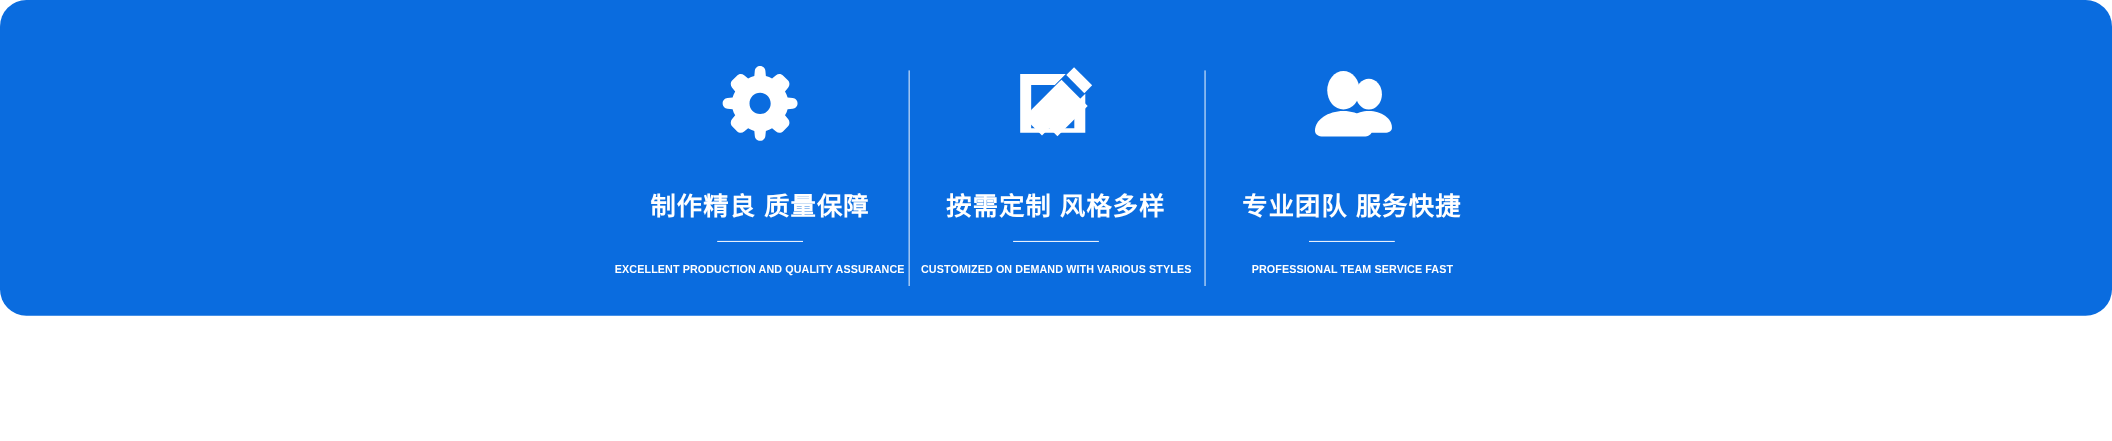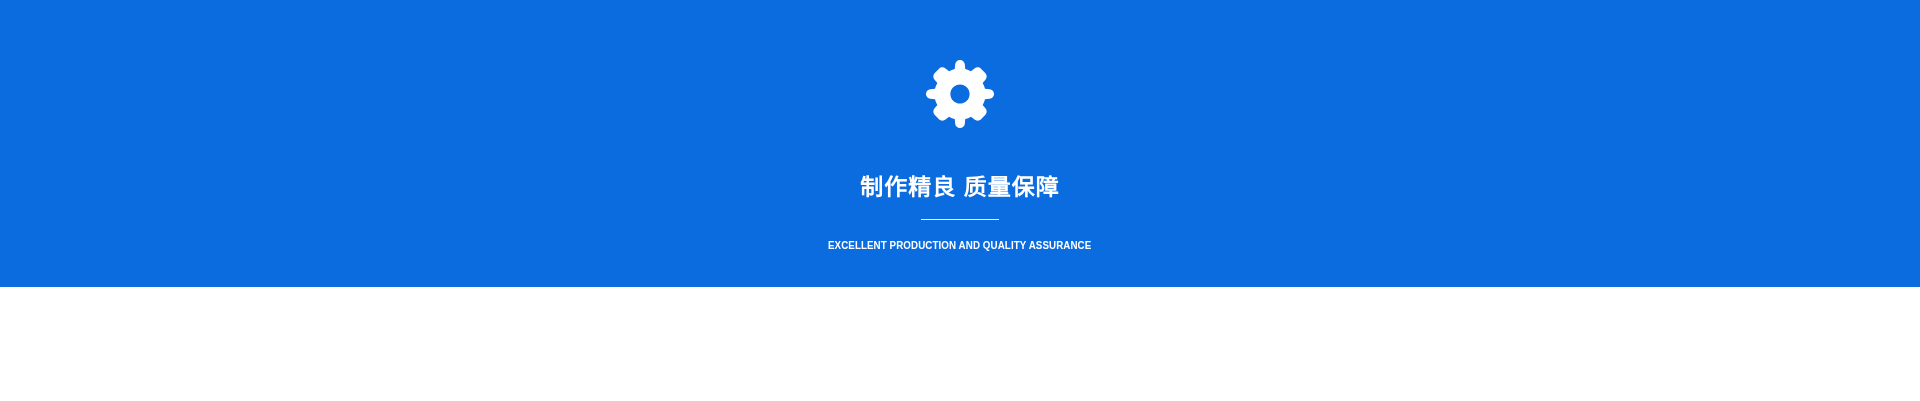--- a/index.html
+++ b/index.html
@@ -14,20 +14,21 @@
   }
 
   #banner {
     position:relative;
     width:1920px;
     height:287px;
     background:#0a6cdf;
     display:flex;
     align-items:flex-start;
     justify-content:center;
+    border-radius:24px;
   }
 
   #features {
     display:flex;
     align-items:stretch;
     height:100%;
   }
 
   .feature {
     position:relative;
@@ -100,16 +101,44 @@
         <svg width="74" height="74" viewBox="0 0 100 100" aria-hidden="true">
           <path fill="#ffffff" d="M50 4c3.4 0 6.2 2.6 6.5 5.9l.6 6.3c2.7.7 5.3 1.8 7.6 3.2l4.9-4c2.6-2.1 6.4-1.9 8.8.5l5.7 5.7c2.4 2.4 2.6 6.2.5 8.8l-4 4.9c1.4 2.3 2.5 4.9 3.2 7.6l6.3.6C93.4 43.8 96 46.6 96 50s-2.6 6.2-5.9 6.5l-6.3.6c-.7 2.7-1.8 5.3-3.2 7.6l4 4.9c2.1 2.6 1.9 6.4-.5 8.8l-5.7 5.7c-2.4 2.4-6.2 2.6-8.8.5l-4.9-4c-2.3 1.4-4.9 2.5-7.6 3.2l-.6 6.3C56.2 93.4 53.4 96 50 96s-6.2-2.6-6.5-5.9l-.6-6.3c-2.7-.7-5.3-1.8-7.6-3.2l-4.9 4c-2.6 2.1-6.4 1.9-8.8-.5l-5.7-5.7c-2.4-2.4-2.6-6.2-.5-8.8l4-4.9c-1.4-2.3-2.5-4.9-3.2-7.6l-6.3-.6C6.6 56.2 4 53.4 4 50s2.6-6.2 5.9-6.5l6.3-.6c.7-2.7 1.8-5.3 3.2-7.6l-4-4.9c-2.1-2.6-1.9-6.4.5-8.8l5.7-5.7c2.4-2.4 6.2-2.6 8.8-.5l4.9 4c2.3-1.4 4.9-2.5 7.6-3.2l.6-6.3C43.8 6.6 46.6 4 50 4zm0 33c-7.2 0-13 5.8-13 13s5.8 13 13 13 13-5.8 13-13-5.8-13-13-13z"></path>
         </svg>
       </div>
       <div class="title">制作精良 质量保障</div>
       <div class="rule"></div>
       <div class="caption">EXCELLENT PRODUCTION AND QUALITY ASSURANCE</div>
     </div>
 
 
+    <div class="feature">
+      <div class="icon-wrap">
+        <svg width="74" height="74" viewBox="0 0 100 100" aria-hidden="true">
+          <path fill="#ffffff" d="M6 14h56L48.5 27.5H19.5v53h53V51.5L86 38v48H6z"></path>
+          <path fill="#ffffff" d="M72.2 5.6 94.4 27.8 84.8 37.4 62.6 15.2z"></path>
+          <path fill="#ffffff" d="M57.6 20.2 89.8 52.4 52.6 89.6 20.4 57.4z" transform="translate(-0.8,0.8) scale(0.999)"></path>
+          <path fill="#ffffff" d="M57.2 20.6 88.4 51.8 41 99.2 9.8 68z" opacity="0"></path>
+          <path fill="#ffffff" d="M55.4 22.4 77.6 44.6 32.8 89.4 10.6 67.2z"></path>
+          <path fill="#0a6cdf" d="M10.6 67.2 32.8 89.4 4 96z" opacity="0"></path>
+        </svg>
+      </div>
+      <div class="title">按需定制 风格多样</div>
+      <div class="rule"></div>
+      <div class="caption">CUSTOMIZED ON DEMAND WITH VARIOUS STYLES</div>
+    </div>
 
+    <div class="feature">
+      <div class="icon-wrap">
+        <svg width="84" height="72" viewBox="0 0 120 100" aria-hidden="true">
+          <ellipse cx="82" cy="38" rx="17" ry="20" fill="#ffffff"></ellipse>
+          <path fill="#ffffff" d="M82 60c16 0 30 9.5 30 21.5 0 4.2-4 6.5-9 6.5H61c-5 0-9-2.3-9-6.5C52 69.5 66 60 82 60z"></path>
+          <ellipse cx="49" cy="33" rx="21" ry="25" fill="#ffffff"></ellipse>
+          <path fill="#ffffff" d="M49 60c20 0 37 11.5 37 25.5 0 5-4.8 7.5-10.5 7.5h-53C16.8 93 12 90.5 12 85.5 12 71.5 29 60 49 60z"></path>
+        </svg>
+      </div>
+      <div class="title">专业团队 服务快捷</div>
+      <div class="rule"></div>
+      <div class="caption">PROFESSIONAL TEAM SERVICE FAST</div>
+    </div>
 
   </div>
 </div>
 
 </body></html>

